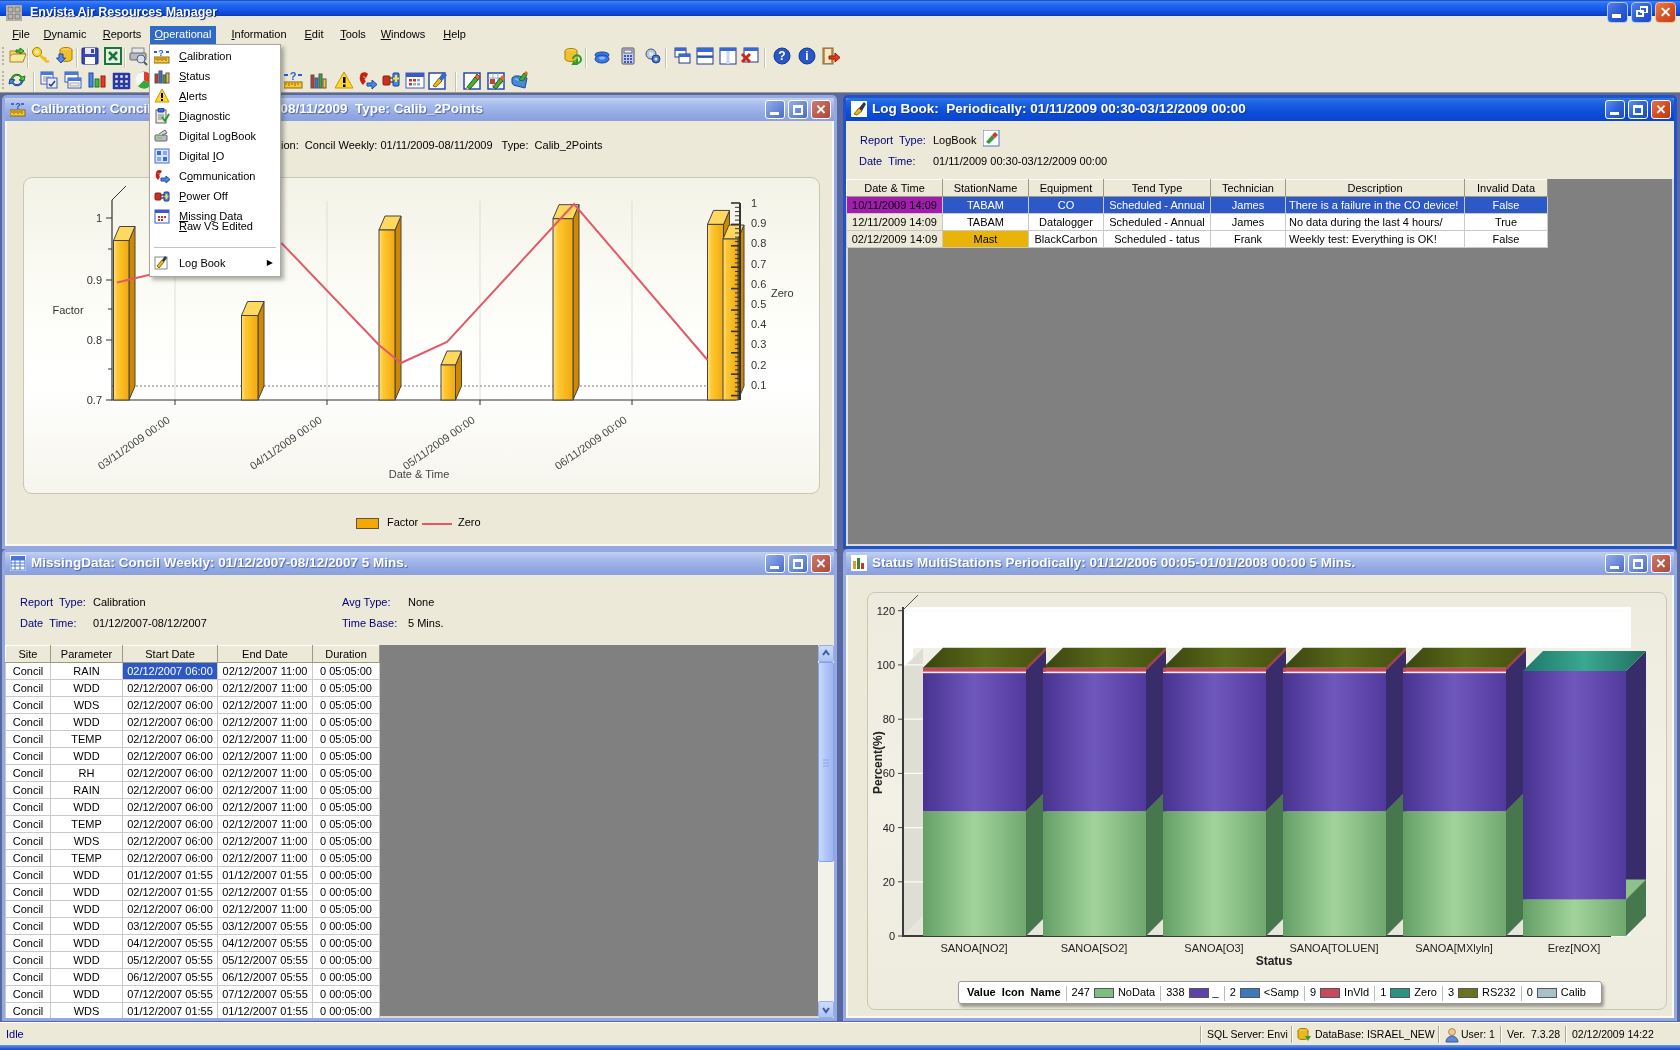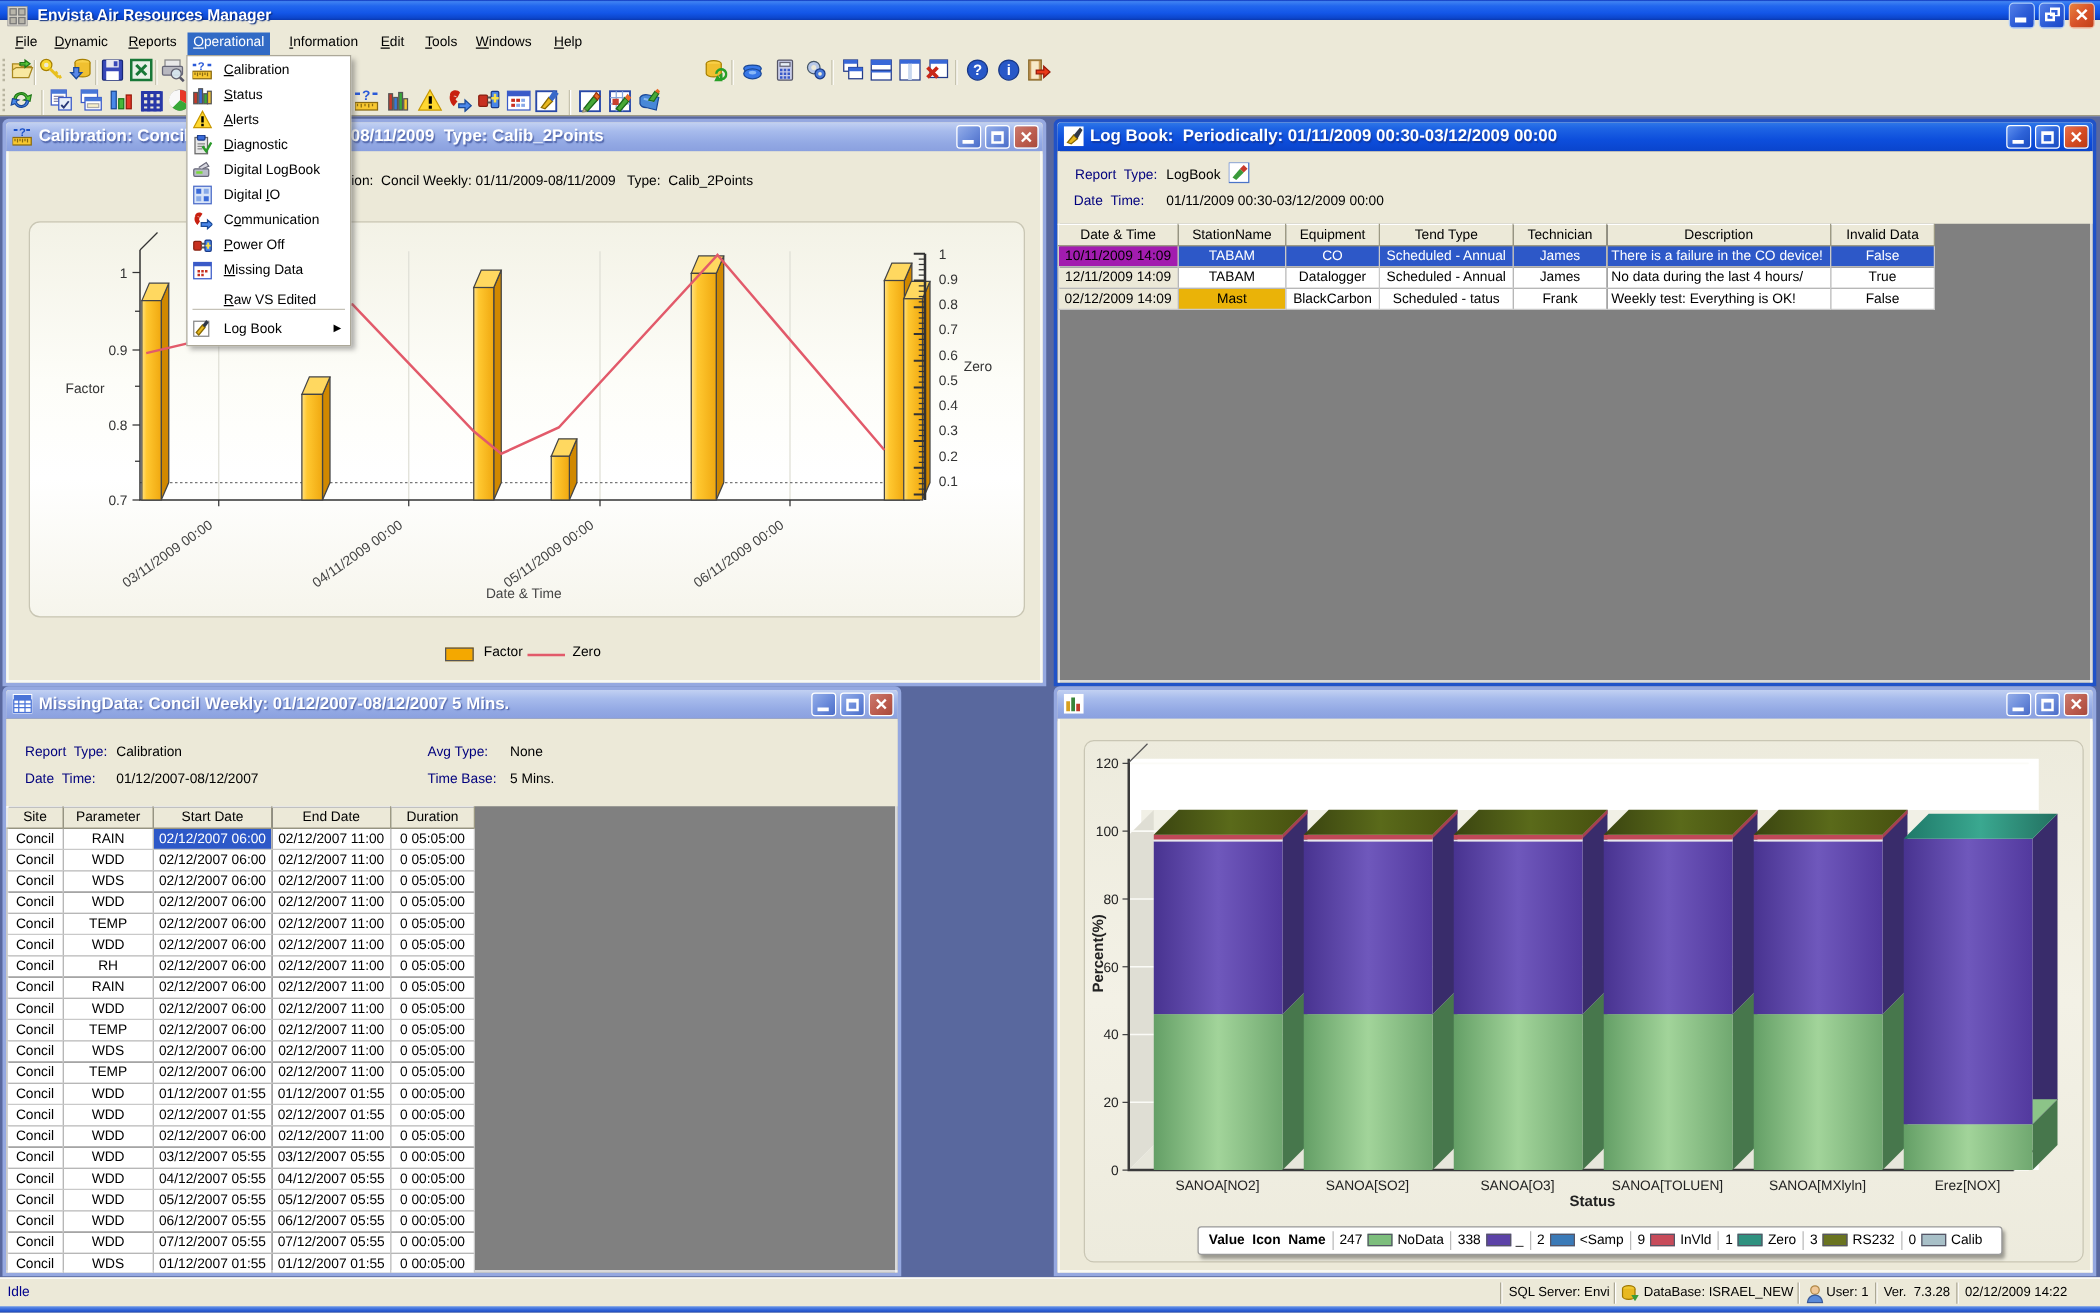--- a/index.html
+++ b/index.html
@@ -514,21 +514,21 @@
             <td style="background:#fff">Scheduled - tatus</td>
             <td style="background:#fff">Frank</td>
             <td style="background:#fff;text-align:left;padding-left:3px">Weekly test: Everything is OK!</td>
             <td style="background:#fff">False</td>
           </tr>
   </tbody>
       </table>
  </div>
 </div>
 
-<div class="win" id="w3" style="left:2px;top:549px;width:719px;height:472px">
+<div class="win" id="w3" style="left:2px;top:549px;width:835px;height:472px">
  <div class="wtb">
   <svg class="wico" viewBox="0 0 16 16">
         <rect width="16" height="16" fill="#fff"></rect>
         <rect x="1" y="1" width="14" height="4" fill="#4a74d8"></rect>
         <rect x="1" y="5" width="14" height="10" fill="#fff" stroke="#4a74d8"></rect>
         <path d="M1 8 H15 M1 11 H15 M5 5 V15 M10 5 V15" stroke="#4a74d8" stroke-width="1" fill="none"></path>
       </svg>
   <div class="wtt">MissingData: Concil Weekly: 01/12/2007-08/12/2007 5 Mins.</div>
   <div class="wbtns">
         <div class="wb mn">
@@ -732,20 +732,21 @@
 </div>
 
 <div class="win" id="w4" style="left:843px;top:549px;width:834px;height:472px">
  <div class="wtb">
   <svg class="wico" viewBox="0 0 16 16">
         <rect width="16" height="16" fill="#fff"></rect>
         <rect x="2" y="6" width="3" height="8" fill="#d8a020"></rect>
         <rect x="6" y="3" width="3" height="11" fill="#38843a"></rect>
         <rect x="10" y="8" width="3" height="6" fill="#c03a2a"></rect>
       </svg>
+  <div class="wtt">Status MultiStations Periodically: 01/12/2006 00:05-01/01/2008 00:00 5 Mins.</div>
   <div class="wbtns">
         <div class="wb mn">
           <span style="position:absolute;left:4px;bottom:3px;width:9px;height:3px;background:#fff"></span>
         </div>
         <div class="wb mx">
           <span style="position:absolute;left:4px;top:4px;width:10px;height:10px;border:2px solid #fff;border-top-width:3px;box-sizing:border-box"></span>
         </div>
         <div class="wb cl" style="font-size:13px;line-height:18px">✕</div>
       </div>
  </div>
@@ -955,21 +956,21 @@
       <span class="lbl"><u>P</u>ower Off</span>
     </div>
     <div class="dmi" style="top:161px">
       <svg width="16" height="16" viewBox="0 0 16 16">
         <rect x="1" y="2" width="14" height="13" fill="#fff" stroke="#3a5ac8"></rect>
         <rect x="1" y="2" width="14" height="3" fill="#3a5ac8"></rect>
         <path d="M4 8h2v2H4zM7 8h2v2H7zM10 8h2v2h-2zM4 11h2v2H4zM7 11h2v2H7z" fill="#C83020"></path>
       </svg>
       <span class="lbl"><u>M</u>issing Data</span>
     </div>
-    <div class="dmi" style="top:185px">
+    <div class="dmi" style="top:171px">
       <span class="lbl"><u>R</u>aw VS Edited</span>
     </div>
     <div class="dmi" style="top:208px">
       <svg width="16" height="16" viewBox="0 0 16 16">
         <rect x="1" y="2" width="12" height="12" fill="#fff" stroke="#888"></rect>
         <path d="M3 11 L8 5 L10 7 L5 13 Z" fill="#E8B820" stroke="#8a6a00"></path>
         <path d="M8 5 L11 1 L13 3 L10 7 Z" fill="#303848"></path>
       </svg>
       <span class="lbl">Log Book</span>
       <span style="position:absolute;right:6px;top:0;font-size:8px">▶</span>

